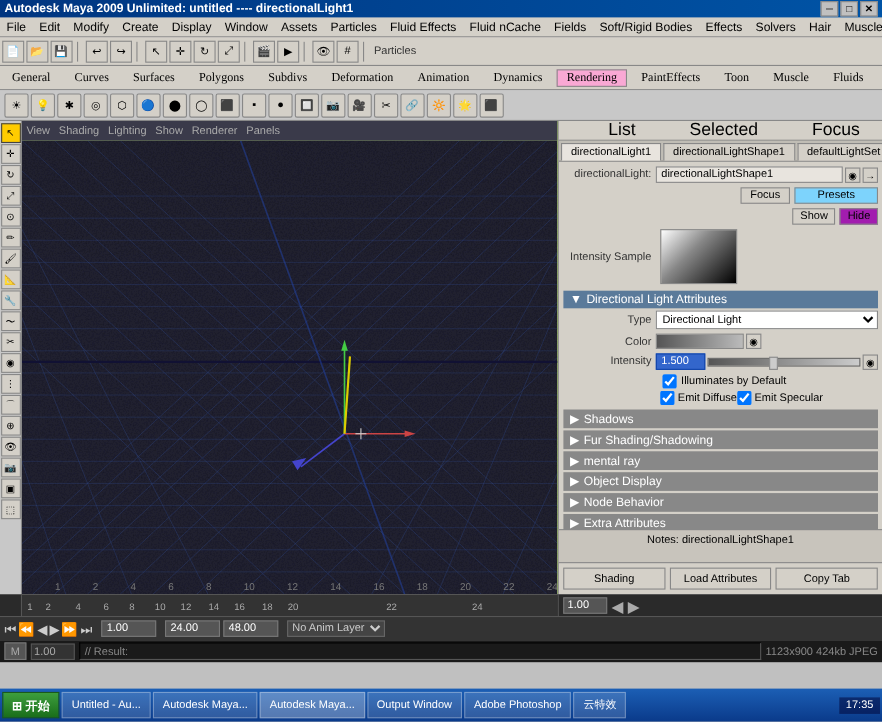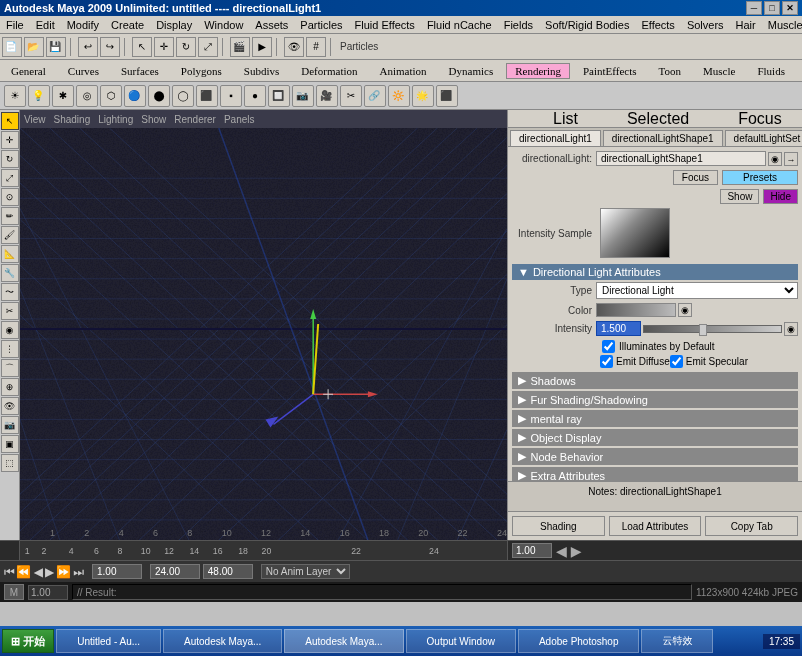--- a/index.html
+++ b/index.html
@@ -314,21 +314,21 @@
       font-weight: bold;
       cursor: pointer;
       height: 24px;
       display: flex;
       align-items: center;
       gap: 3px;
     }
     .taskbar-item {
       background: rgba(255,255,255,0.15);
       color: white;
-      padding: 2px 20px;
+      padding: 2px 8px;
       border: 1px solid rgba(255,255,255,0.3);
       font-size: 10px;
       cursor: pointer;
       height: 24px;
       display: flex;
       align-items: center;
       white-space: nowrap;
       overflow: hidden;
       max-width: 130px;
       justify-content: center;

